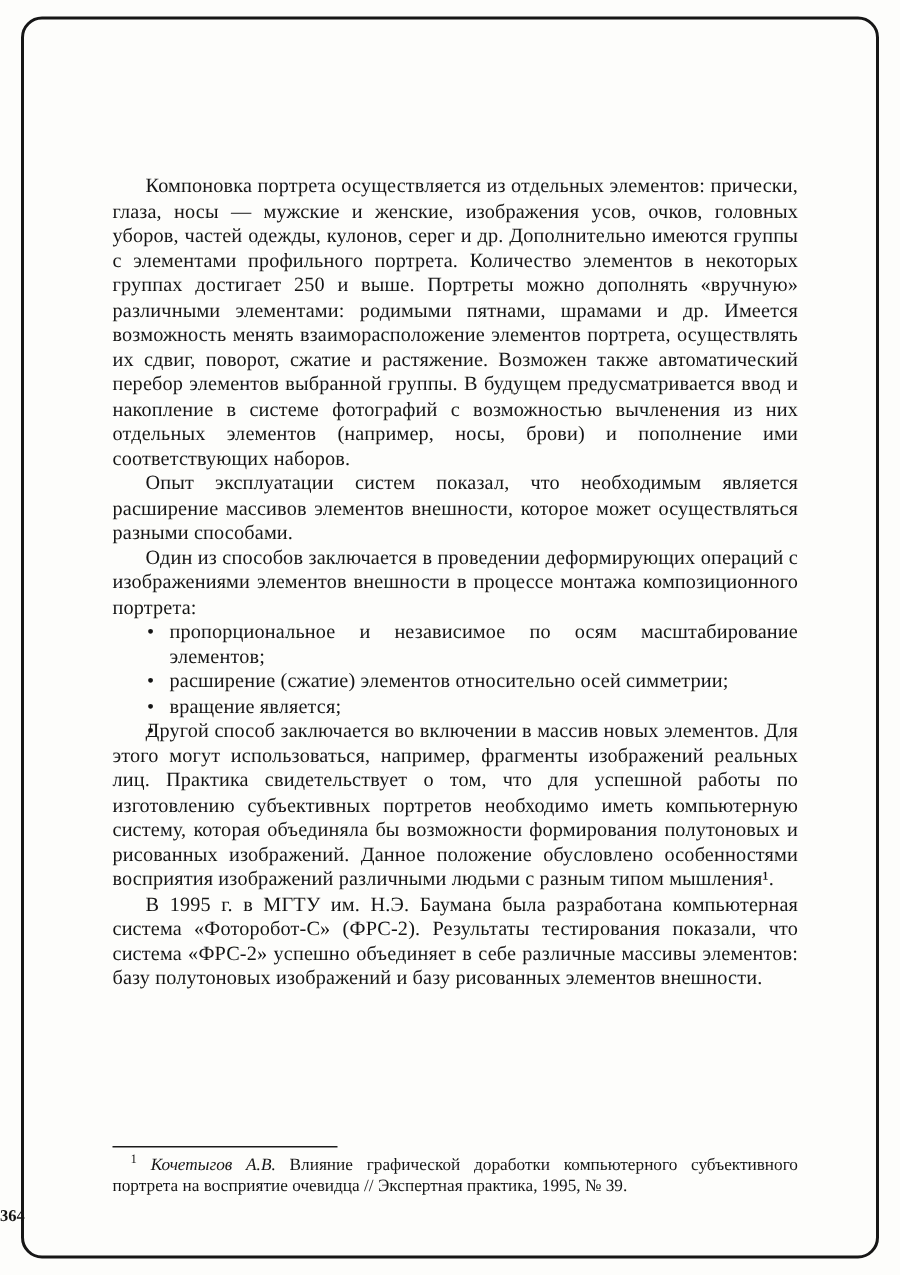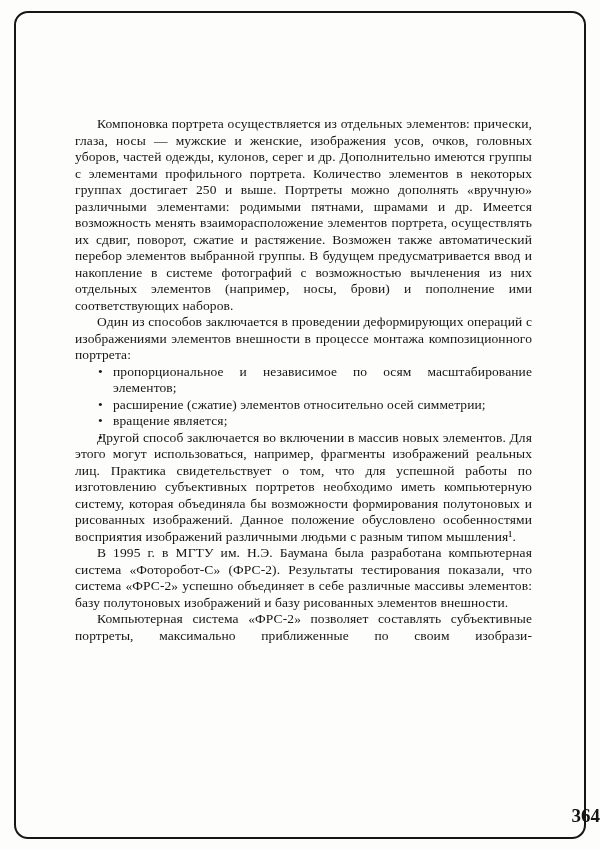--- a/index.html
+++ b/index.html
@@ -82,35 +82,36 @@
     line-height: 0;
   }
   .footnote-text .author {
     font-style: italic;
   }
   .page-num {
     position: absolute;
     left: 0;
     right: 0;
     top: 805px;
-    text-align: right;
+    text-align: left;
     font-weight: bold;
-    font-size: 19px;
+    font-size: 11px;
     font-family: Liberation Serif, serif;
   }
 </style>
 </head>
 <body>
 
 <div class="sheet">
 
   <div class="frame"></div>
 
   <div class="text-block">
     <p class="para">Компоновка портрета осуществляется из отдельных элементов: прически, глаза, носы — мужские и женские, изображения усов, очков, головных уборов, частей одежды, кулонов, серег и др. Дополнительно имеются группы с элементами профильного портрета. Количество элементов в некоторых группах достигает 250 и выше. Портреты можно дополнять «вручную» различными элементами: родимыми пятнами, шрамами и др. Имеется возможность менять взаиморасположение элементов портрета, осуществлять их сдвиг, поворот, сжатие и растяжение. Возможен также автоматический перебор элементов выбранной группы. В будущем предусматривается ввод и накопление в системе фотографий с возможностью вычленения из них отдельных элементов (например, носы, брови) и пополнение ими соответствующих наборов.</p>
+    <p class="para">Опыт эксплуатации систем показал, что необходимым является расширение массивов элементов внешности, которое может осуществляться разными способами.</p>
     <p class="para">Один из способов заключается в проведении деформирующих операций с изображениями элементов внешности в процессе монтажа композиционного портрета:</p>
 
     <ul class="bullets">
       <li>
         <span class="bullet-marker">•</span>
         <span>пропорциональное и независимое по осям масштабирование элементов;</span>
       </li>
       <li>
         <span class="bullet-marker">•</span>
         <span>расширение (сжатие) элементов относительно осей симметрии;</span>
@@ -119,19 +120,26 @@
         <span class="bullet-marker">•</span>
         <span>вращение является;</span>
       </li>
       <li>
         <span class="bullet-marker">•</span>
       </li>
     </ul>
 
     <p class="para">Другой способ заключается во включении в массив новых элементов. Для этого могут использоваться, например, фрагменты изображений реальных лиц. Практика свидетельствует о том, что для успешной работы по изготовлению субъективных портретов необходимо иметь компьютерную систему, которая объединяла бы возможности формирования полутоновых и рисованных изображений. Данное положение обусловлено особенностями восприятия изображений различными людьми с разным типом мышления¹.</p>
     <p class="para">В 1995 г. в МГТУ им. Н.Э. Баумана была разработана компьютерная система «Фоторобот-С» (ФРС-2). Результаты тестирования показали, что система «ФРС-2» успешно объединяет в себе различные массивы элементов: базу полутоновых изображений и базу рисованных элементов внешности.</p>
-    <p class="para continues">Компьютерная система «ФРС-2» позволяет составлять субъективные портреты, максимально приближенные по своим изобрази-</p>
   </div>
 
+  <div class="footnote-block">
+    <div class="footnote-rule"></div>
+    <p class="footnote-text">
+      <sup>1</sup>
+      <span class="author">Кочетыгов А.В.</span>
+      <span>Влияние графической доработки компьютерного субъективного портрета на восприятие очевидца // Экспертная практика, 1995, № 39.</span>
+    </p>
+  </div>
 
   <div class="page-num">364</div>
 
 </div>
 
 </body></html>

